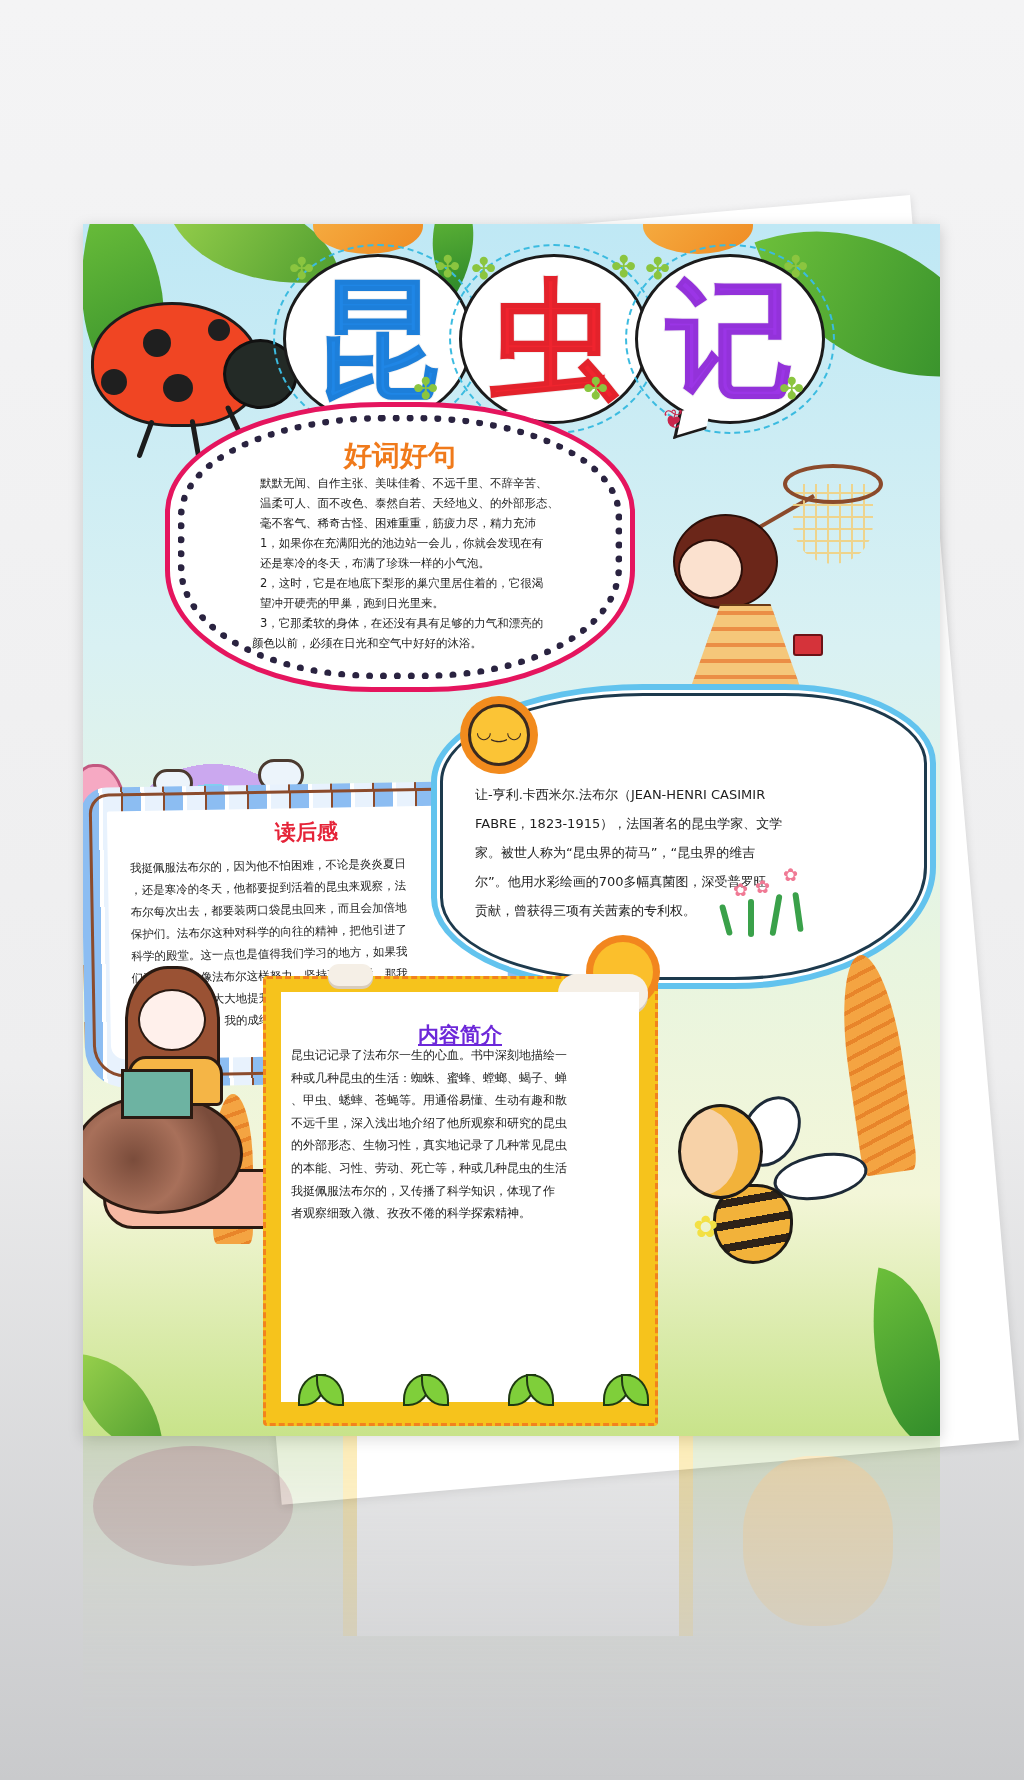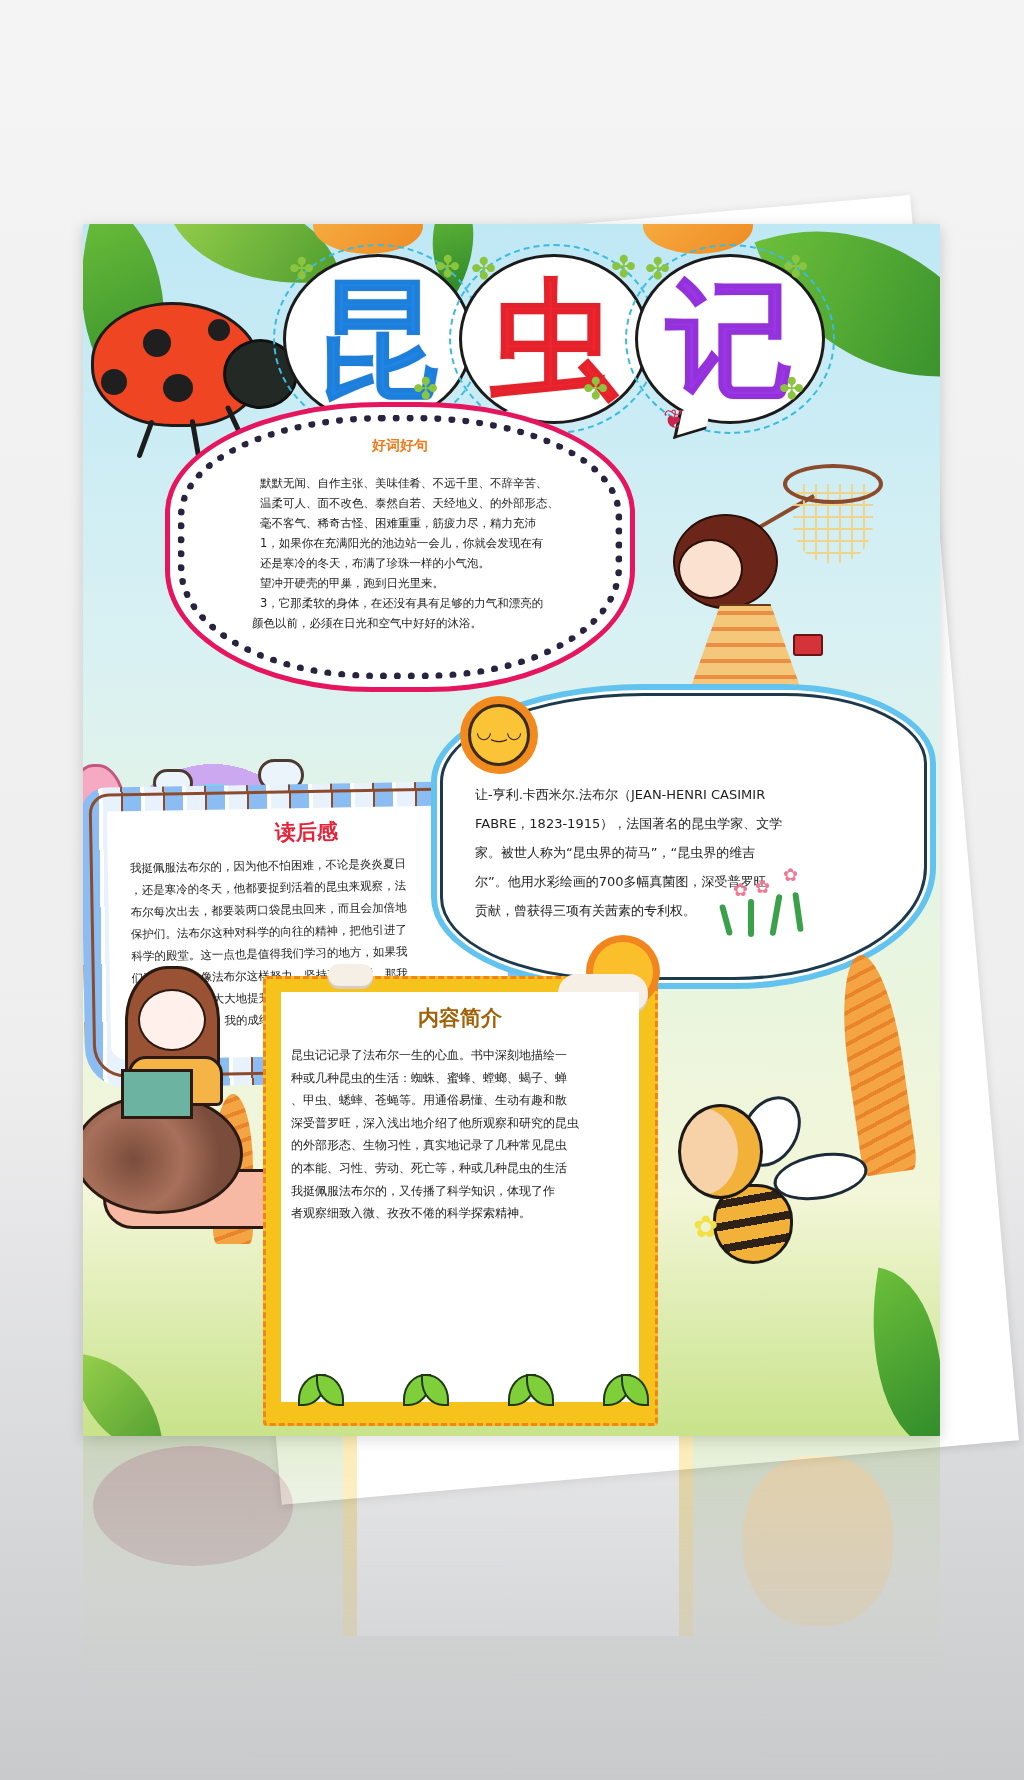--- a/index.html
+++ b/index.html
@@ -79,21 +79,21 @@
 
   
   .haoci {
     position: absolute; left: 82px; top: 178px; width: 470px; height: 290px;
     background: #ffffff; border: 5px solid #e5155e; border-radius: 46% 46% 44% 44% / 38% 38% 42% 42%;
   }
   .haoci .dots {
     position: absolute; inset: 8px; border-radius: 46% 46% 44% 44% / 38% 38% 42% 42%;
     border: 7px dotted #2a2340;
   }
-  .haoci .section-title { top: 30px; font-size: 14px; color: #f07a1b; }
+  .haoci .section-title { top: 30px; font-size: 28px; color: #f07a1b; }
   .haoci .section-body { left: 50px; top: 66px; width: 380px; font-size: 11.5px; line-height: 20px; }
   .haoci .section-body p { white-space: nowrap; padding-left: 40px; }
 
   
   .girl-net { position: absolute; left: 560px; top: 220px; width: 260px; height: 290px; }
   .net-hoop { position: absolute; left: 140px; top: 20px; width: 100px; height: 40px; border: 4px solid #8b4a2b; border-radius: 50%; }
   .net-mesh {
     position: absolute; left: 150px; top: 40px; width: 80px; height: 80px; border-radius: 0 0 50% 50%;
     background: repeating-linear-gradient(0deg, transparent 0 10px, #f2d282 10px 12px),
                 repeating-linear-gradient(90deg, transparent 0 10px, #f2d282 10px 12px);
@@ -169,21 +169,21 @@
   .wheat { position: absolute; width: 40px; border-radius: 50% 50% 10% 10%; background: repeating-linear-gradient(160deg, #f4a442 0 10px, #e8852a 10px 14px); }
 
   
   .neirong-frame {
     position: absolute; left: 180px; top: 752px; width: 395px; height: 450px;
     background: #f6c31c; border: 3px dashed #f2831d; border-radius: 4px;
   }
   .neirong {
     position: absolute; left: 198px; top: 768px; width: 358px; height: 410px; background: #ffffff;
   }
-  .neirong .section-title { top: 12px; font-size: 21px; color: #a16207; }
+  .neirong .section-title { top: 29px; font-size: 21px; color: #6d28d9; text-decoration: underline; }
   .neirong .section-body { left: 10px; top: 52px; width: 340px; font-size: 12px; line-height: 22.6px; }
   .neirong .section-body p { white-space: nowrap; }
   .sprout { position: absolute; width: 46px; height: 28px; }
   .sprout::before, .sprout::after {
     content: ""; position: absolute; top: 0; width: 24px; height: 28px; background: #7fcf3a; border: 2px solid #1f3a12;
   }
   .sprout::before { left: 0; border-radius: 80% 0 80% 0; }
   .sprout::after { right: 0; border-radius: 0 80% 0 80%; }
   .sun2 { position: absolute; left: 510px; top: 718px; width: 60px; height: 60px; border-radius: 50%; background: #fbbf2c; box-shadow: 0 0 0 7px #f2861e; }
   .cloud-big { position: absolute; background: #f5efe6; border-radius: 40px; box-shadow: 0 3px 0 #d8ccbc; }
@@ -255,20 +255,21 @@
 
   <div class="haoci">
     <div class="dots"></div>
     <div class="section-title">好词好句</div>
     <div class="section-body">
       <p>默默无闻、自作主张、美味佳肴、不远千里、不辞辛苦、</p>
       <p>温柔可人、面不改色、泰然自若、天经地义、的外部形态、</p>
       <p>毫不客气、稀奇古怪、困难重重，筋疲力尽，精力充沛</p>
       <p>1，如果你在充满阳光的池边站一会儿，你就会发现在有</p>
       <p>还是寒冷的冬天，布满了珍珠一样的小气泡。</p>
+      <p>2，这时，它是在地底下梨形的巢穴里居住着的，它很渴</p>
       <p>望冲开硬壳的甲巢，跑到日光里来。</p>
       <p>3，它那柔软的身体，在还没有具有足够的力气和漂亮的</p>
       <p style="padding-left:32px;">颜色以前，必须在日光和空气中好好的沐浴。</p>
     </div>
   </div>
 
   <div class="rainbow"></div>
   <div class="cloud-s" style="left:70px;top:545px;width:40px;height:28px;"></div>
   <div class="cloud-s" style="left:175px;top:535px;width:46px;height:32px;"></div>
   <div class="butterfly-big"></div>
@@ -323,21 +324,21 @@
   <div class="neirong-frame"></div>
   <div class="sun2"></div>
   <div class="cloud-big" style="left:475px;top:750px;width:90px;height:38px;"></div>
   <div class="cloud-big" style="left:245px;top:740px;width:45px;height:22px;"></div>
   <div class="neirong">
     <div class="section-title">内容简介</div>
     <div class="section-body">
       <p>昆虫记记录了法布尔一生的心血。书中深刻地描绘一</p>
       <p>种或几种昆虫的生活：蜘蛛、蜜蜂、螳螂、蝎子、蝉</p>
       <p>、甲虫、蟋蟀、苍蝇等。用通俗易懂、生动有趣和散</p>
-      <p>深受普罗旺，深入浅出地介绍了他所观察和研究的昆虫</p>
+      <p>不远千里，深入浅出地介绍了他所观察和研究的昆虫</p>
       <p>的外部形态、生物习性，真实地记录了几种常见昆虫</p>
       <p>的本能、习性、劳动、死亡等，种或几种昆虫的生活</p>
       <p>我挺佩服法布尔的，又传播了科学知识，体现了作</p>
       <p>者观察细致入微、孜孜不倦的科学探索精神。</p>
     </div>
   </div>
   <div class="sprout" style="left:215px;top:1150px;"></div>
   <div class="sprout" style="left:320px;top:1150px;"></div>
   <div class="sprout" style="left:425px;top:1150px;"></div>
   <div class="sprout" style="left:520px;top:1150px;"></div>

